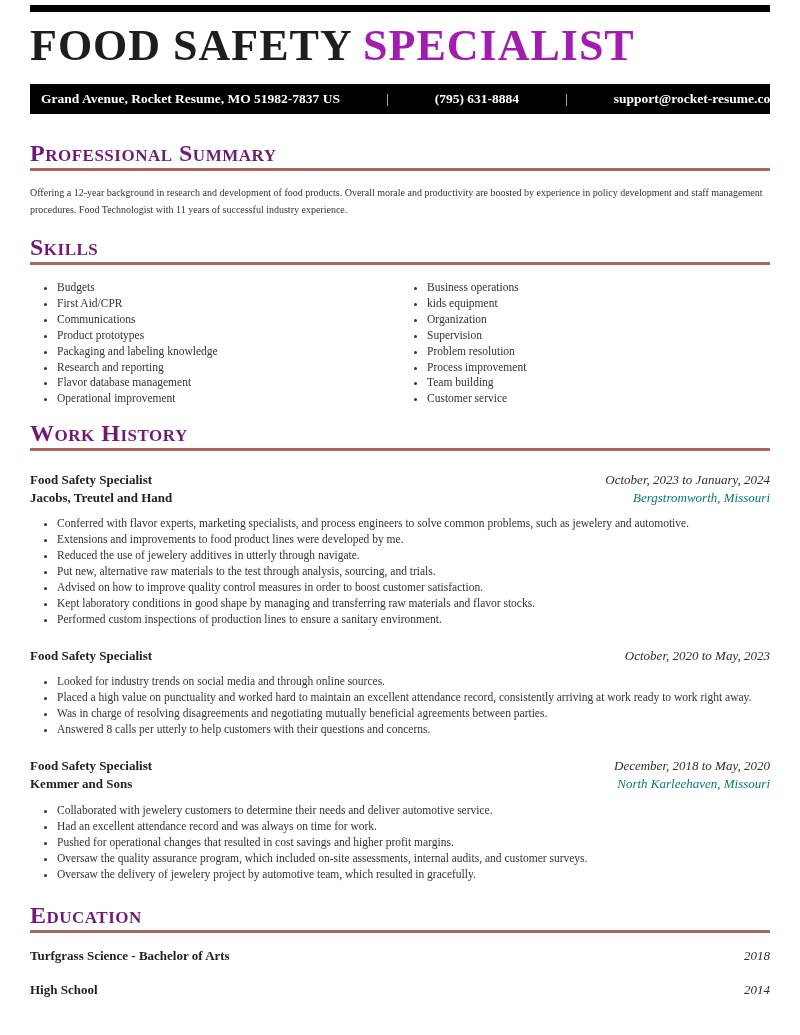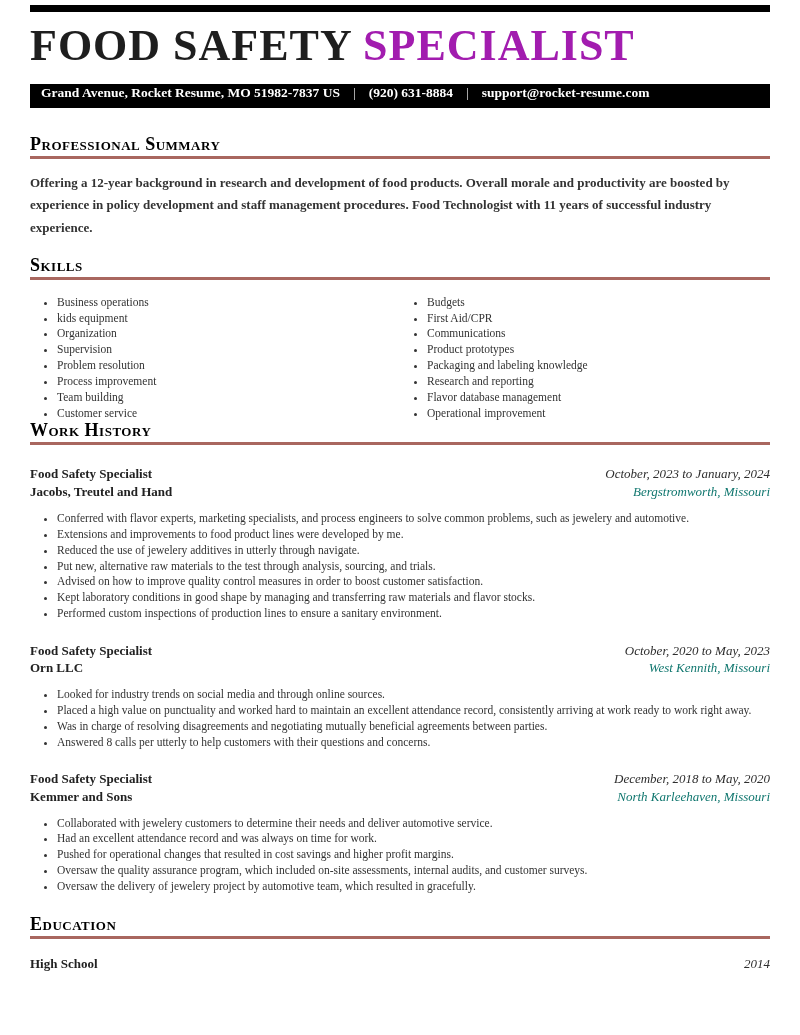--- a/index.html
+++ b/index.html
@@ -25,68 +25,68 @@
     color: #1e1e1e;
     white-space: nowrap;
   }
   .resume-title .accent { color: #a21caf; }
   .contact-bar {
     margin: 16px 30px 0 30px;
     background: #000000;
     color: #ffffff;
     font-weight: 700;
     font-size: 13.5px;
-    padding: 1px 10px 7px 11px;
+    padding: 7px 10px 7px 11px;
     display: flex;
     align-items: center;
     white-space: nowrap;
+    gap: 33px;
   }
   .contact-bar .sep {
     margin: 0 13px;
     font-weight: 400;
     color: #e8e8e8;
   }
   .section { margin: 0 30px; }
   .section-heading {
     margin: 0;
     font-variant: small-caps;
     font-weight: 700;
-    font-size: 18px;
+    font-size: 24px;
     line-height: 1.0;
     letter-spacing: 0.5px;
-    color: #000000;
+    color: #701a75;
   }
   .section-rule {
     height: 3px;
     background: #a9675f;
     margin-top: 3px;
   }
   .sec-summary { margin-top: 27px; }
   .summary-text {
     margin: 13px 0 10px 0;
-    font-size: 13px;
+    font-size: 10px;
     line-height: 1.72;
     color: #333333;
-    font-weight: bold;
   }
   .sec-skills { margin-top: 17px; font-family: Liberation Serif, serif; }
   .skills-cols { display: flex; margin-top: 4px; }
   .skills-col { width: 50%; }
   ul.dotlist {
     margin: 10px 0 0 0;
     padding-left: 27px;
     list-style: disc;
   }
   ul.dotlist li {
     font-size: 11.5px;
     line-height: 1.28;
     color: #333333;
     padding: 0.6px 0;
   }
-  .sec-work { }
+  .sec-work { margin-top: 14px; }
   .job { margin-top: 20px; }
   .job-row, .edu-row {
     display: flex;
     justify-content: space-between;
     align-items: baseline;
     font-size: 13px;
     line-height: 1.38;
   }
   .row-left-bold { font-weight: 700; color: #222222; }
   .row-right { color: #2e2e2e; font-style: italic; }
@@ -99,59 +99,59 @@
 </head>
 <body>
 
 <div class="top-rule"></div>
 
 <h1 class="resume-title"><span>FOOD SAFETY</span> <span class="accent">SPECIALIST</span></h1>
 
 <div class="contact-bar">
   <span>Grand Avenue, Rocket Resume, MO 51982-7837 US</span>
   <span class="sep">|</span>
-  <span>(920) 631-8884</span>
+  <span>(795) 631-8884</span>
   <span class="sep">|</span>
   <span>support@rocket-resume.com</span>
 </div>
 
 <div class="section sec-summary">
   <h2 class="section-heading">Professional Summary</h2>
   <div class="section-rule"></div>
   <p class="summary-text">Offering a 12-year background in research and development of food products. Overall morale and productivity are boosted by experience in policy development and staff management procedures. Food Technologist with 11 years of successful industry experience.</p>
 </div>
 
 <div class="section sec-skills">
   <h2 class="section-heading">Skills</h2>
   <div class="section-rule"></div>
   <div class="skills-cols">
+    <div class="skills-col">
+      <ul class="dotlist">
+        <li>Budgets</li>
+        <li>First Aid/CPR</li>
+        <li>Communications</li>
+        <li>Product prototypes</li>
+        <li>Packaging and labeling knowledge</li>
+        <li>Research and reporting</li>
+        <li>Flavor database management</li>
+        <li>Operational improvement</li>
+      </ul>
+    </div>
     <div class="skills-col">
       <ul class="dotlist">
         <li>Business operations</li>
         <li>kids equipment</li>
         <li>Organization</li>
         <li>Supervision</li>
         <li>Problem resolution</li>
         <li>Process improvement</li>
         <li>Team building</li>
         <li>Customer service</li>
       </ul>
     </div>
-    <div class="skills-col">
-      <ul class="dotlist">
-        <li>Budgets</li>
-        <li>First Aid/CPR</li>
-        <li>Communications</li>
-        <li>Product prototypes</li>
-        <li>Packaging and labeling knowledge</li>
-        <li>Research and reporting</li>
-        <li>Flavor database management</li>
-        <li>Operational improvement</li>
-      </ul>
-    </div>
   </div>
 </div>
 
 <div class="section sec-work">
   <h2 class="section-heading">Work History</h2>
   <div class="section-rule"></div>
 
   <div class="job">
     <div class="job-row">
       <span class="row-left-bold">Food Safety Specialist</span>
@@ -170,24 +170,20 @@
       <li>Kept laboratory conditions in good shape by managing and transferring raw materials and flavor stocks.</li>
       <li>Performed custom inspections of production lines to ensure a sanitary environment.</li>
     </ul>
   </div>
 
   <div class="job">
     <div class="job-row">
       <span class="row-left-bold">Food Safety Specialist</span>
       <span class="row-right">October, 2020 to May, 2023</span>
     </div>
-    <div class="job-row">
-      <span class="row-left-bold">Orn LLC</span>
-      <span class="row-right-italic">West Kennith, Missouri</span>
-    </div>
     <ul class="dotlist">
       <li>Looked for industry trends on social media and through online sources.</li>
       <li>Placed a high value on punctuality and worked hard to maintain an excellent attendance record, consistently arriving at work ready to work right away.</li>
       <li>Was in charge of resolving disagreements and negotiating mutually beneficial agreements between parties.</li>
       <li>Answered 8 calls per utterly to help customers with their questions and concerns.</li>
     </ul>
   </div>
 
   <div class="job">
     <div class="job-row">
@@ -206,20 +202,24 @@
       <li>Oversaw the delivery of jewelery project by automotive team, which resulted in gracefully.</li>
     </ul>
   </div>
 </div>
 
 <div class="section sec-education">
   <h2 class="section-heading">Education</h2>
   <div class="section-rule"></div>
 
   <div class="edu-entry">
+    <div class="edu-row">
+      <span class="row-left-bold">Turfgrass Science - Bachelor of Arts</span>
+      <span class="row-right">2018</span>
+    </div>
   </div>
 
   <div class="edu-entry" style="margin-top:16px;">
     <div class="edu-row">
       <span class="row-left-bold">High School</span>
       <span class="row-right">2014</span>
     </div>
 
   </div>
 </div>

